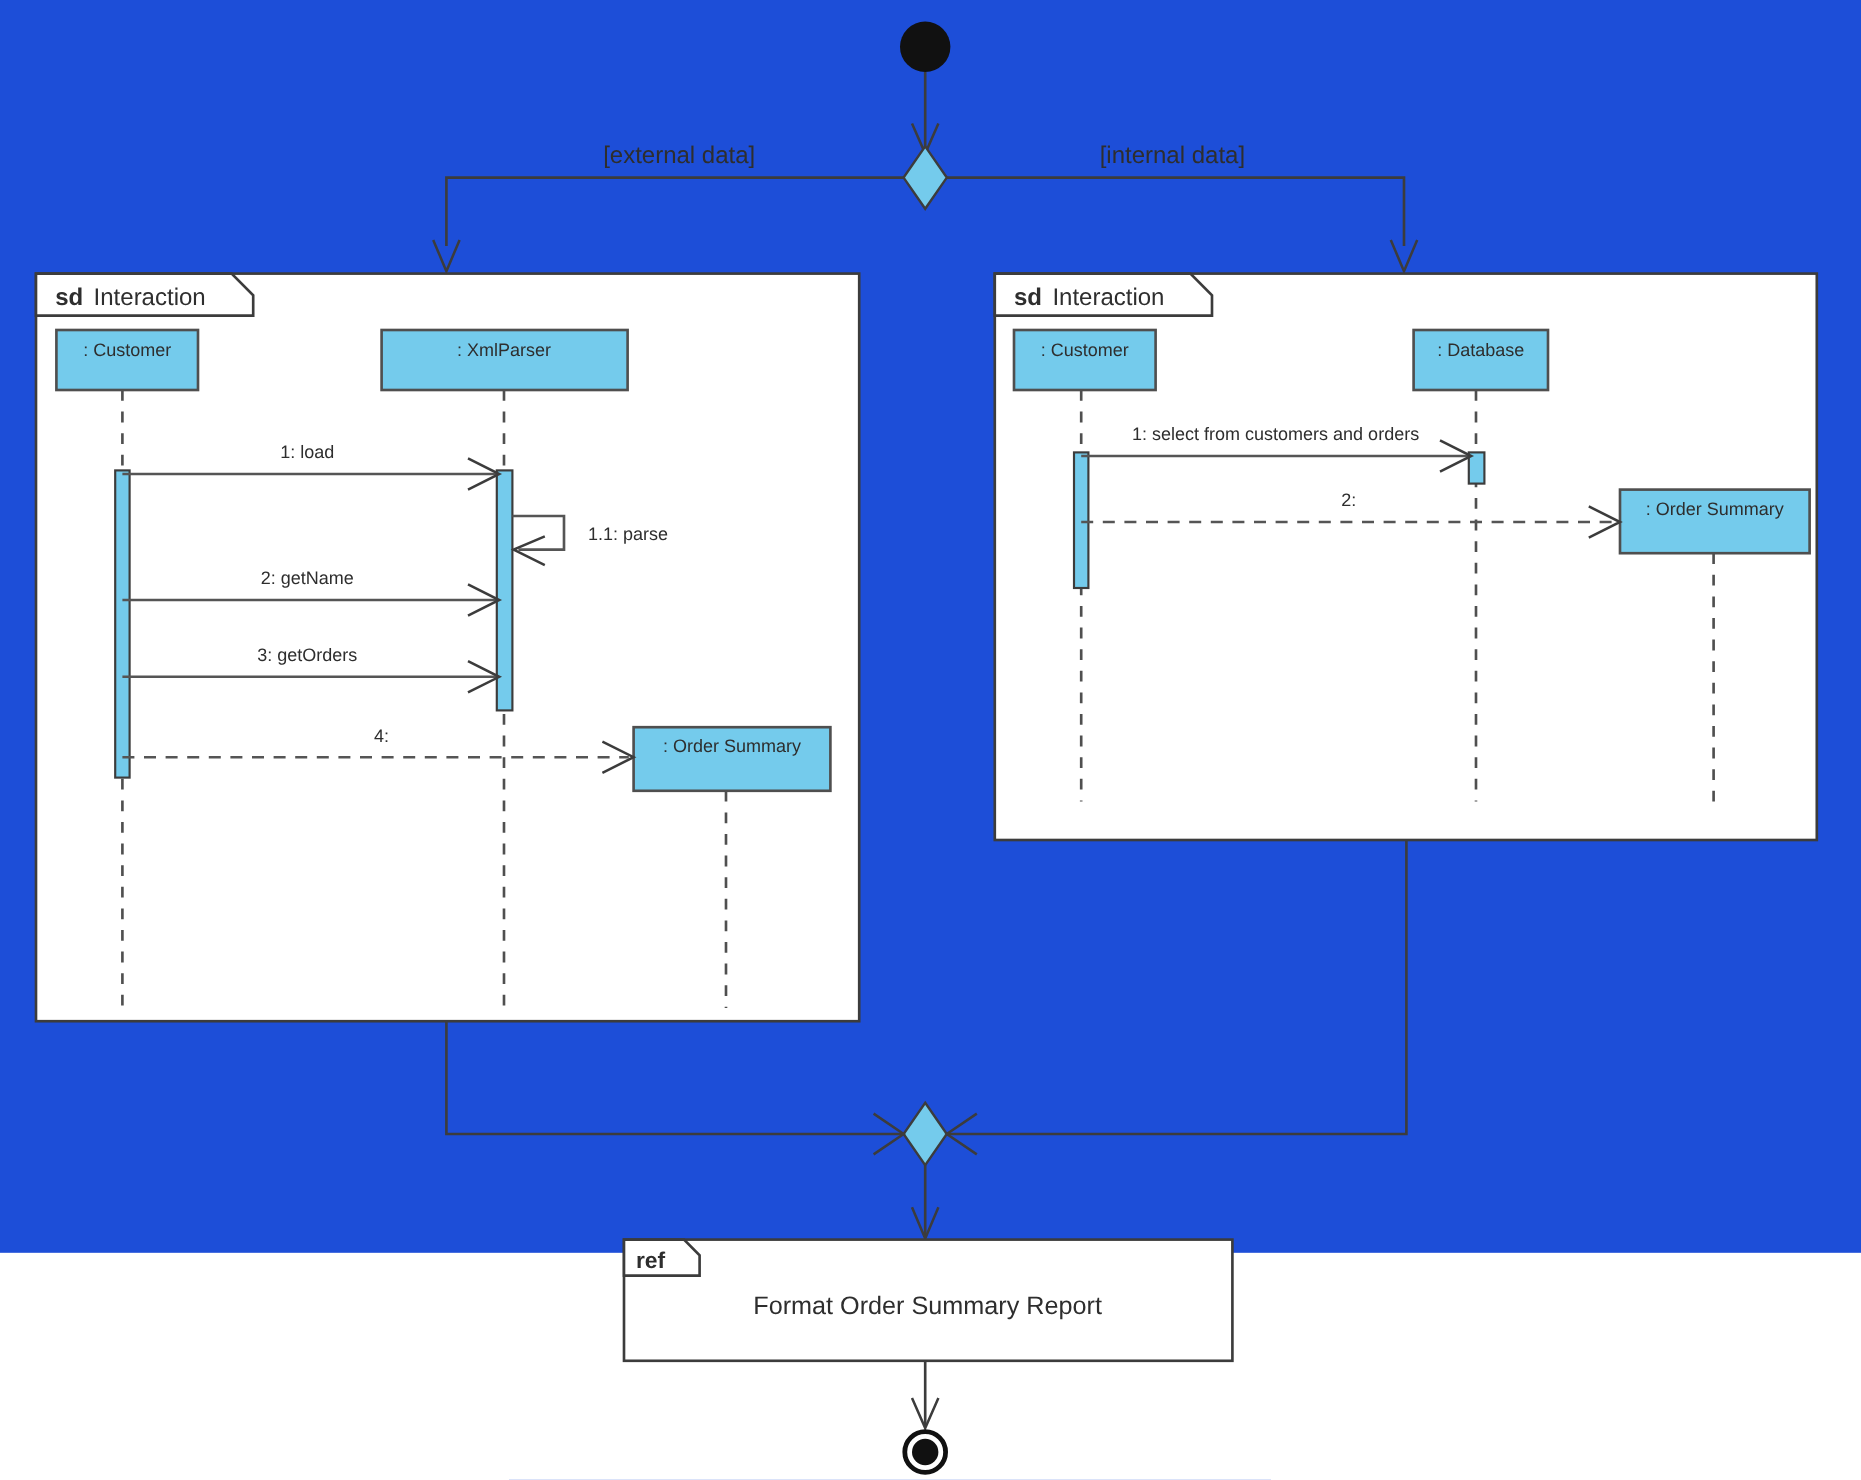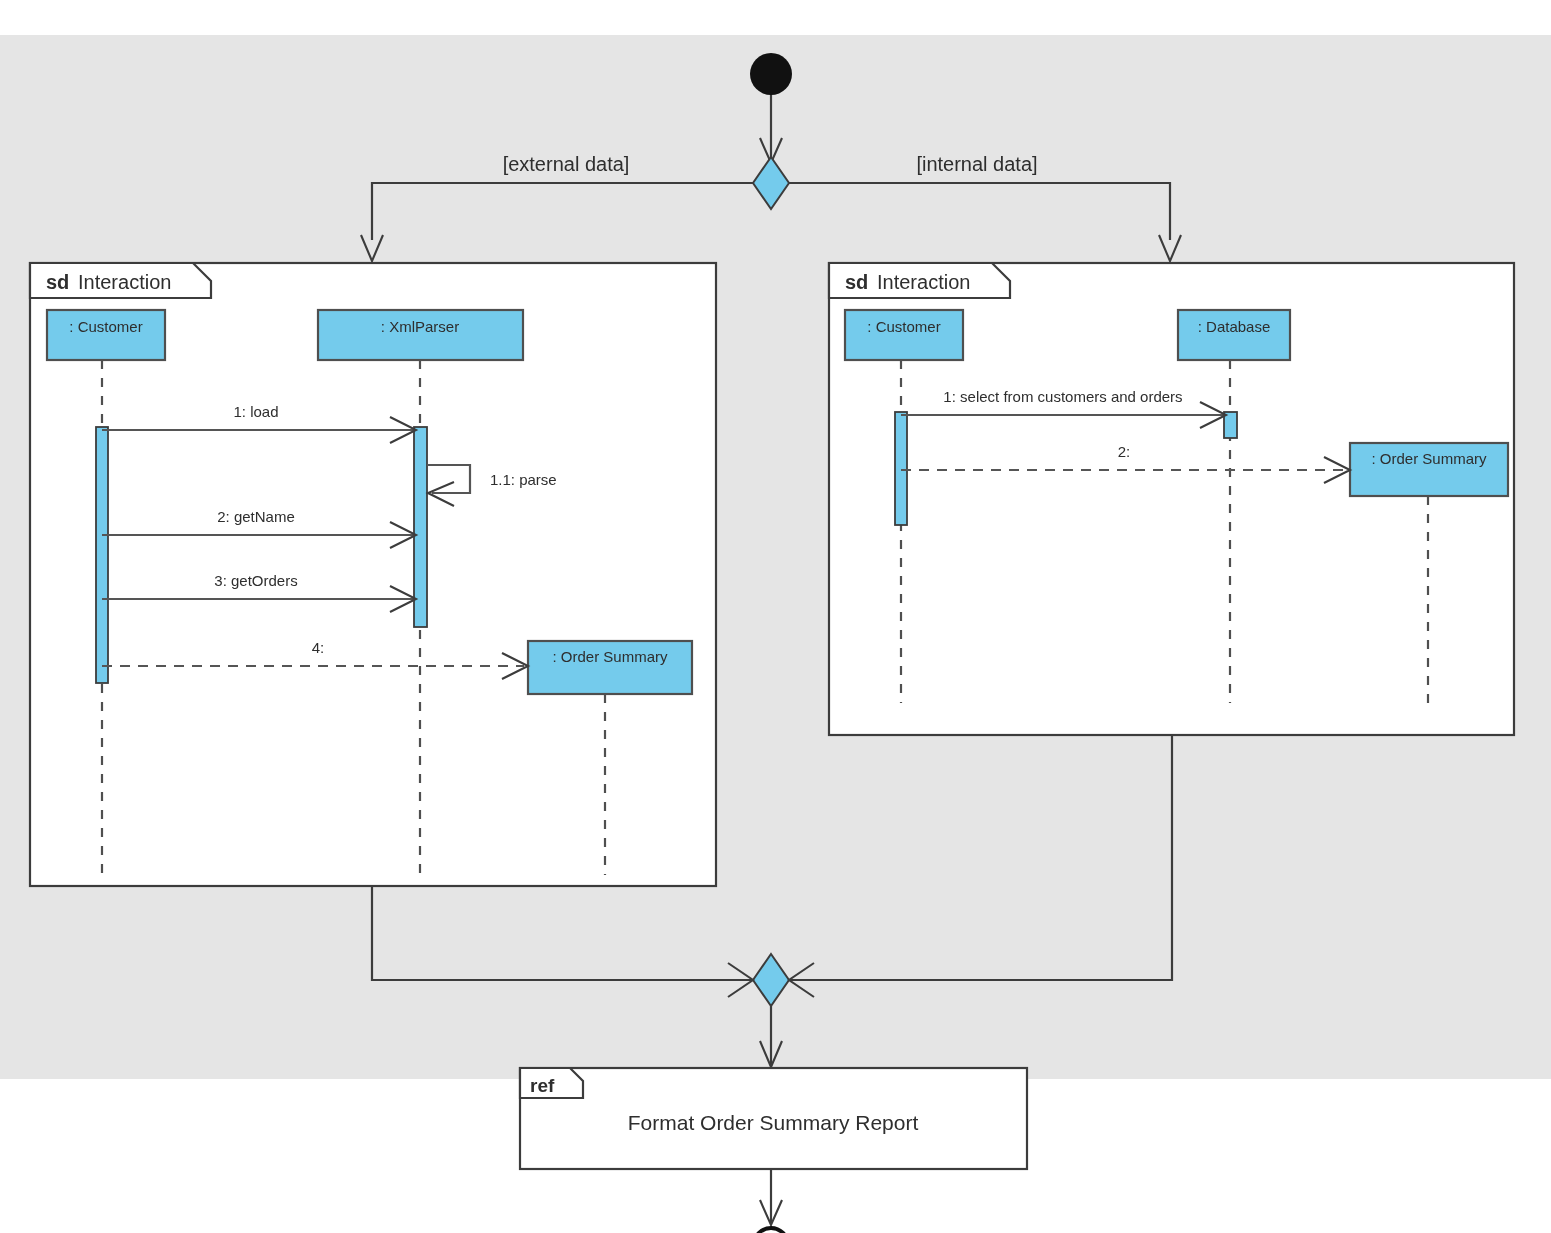--- a/index.html
+++ b/index.html
@@ -10,22 +10,21 @@
   body {
     width: 1551px;
     height: 1233px;
     font-family: "Liberation Sans", sans-serif;
     overflow: hidden;
   }
   #canvas {
     position: relative;
     width: 1551px;
     height: 1044px;
-    background: #e5e5e5;
-    margin-top: 35px;
+    background: #1d4ed8;
   }
   svg.diagram {
     position: absolute;
     top: 0;
     left: 0;
     width: 1551px;
     height: 1233px;
   }
   .edge { stroke: #3c3c3c; stroke-width: 2.2; fill: none; }
   .frame-box { fill: #ffffff; stroke: #3c3c3c; stroke-width: 2.2; }

